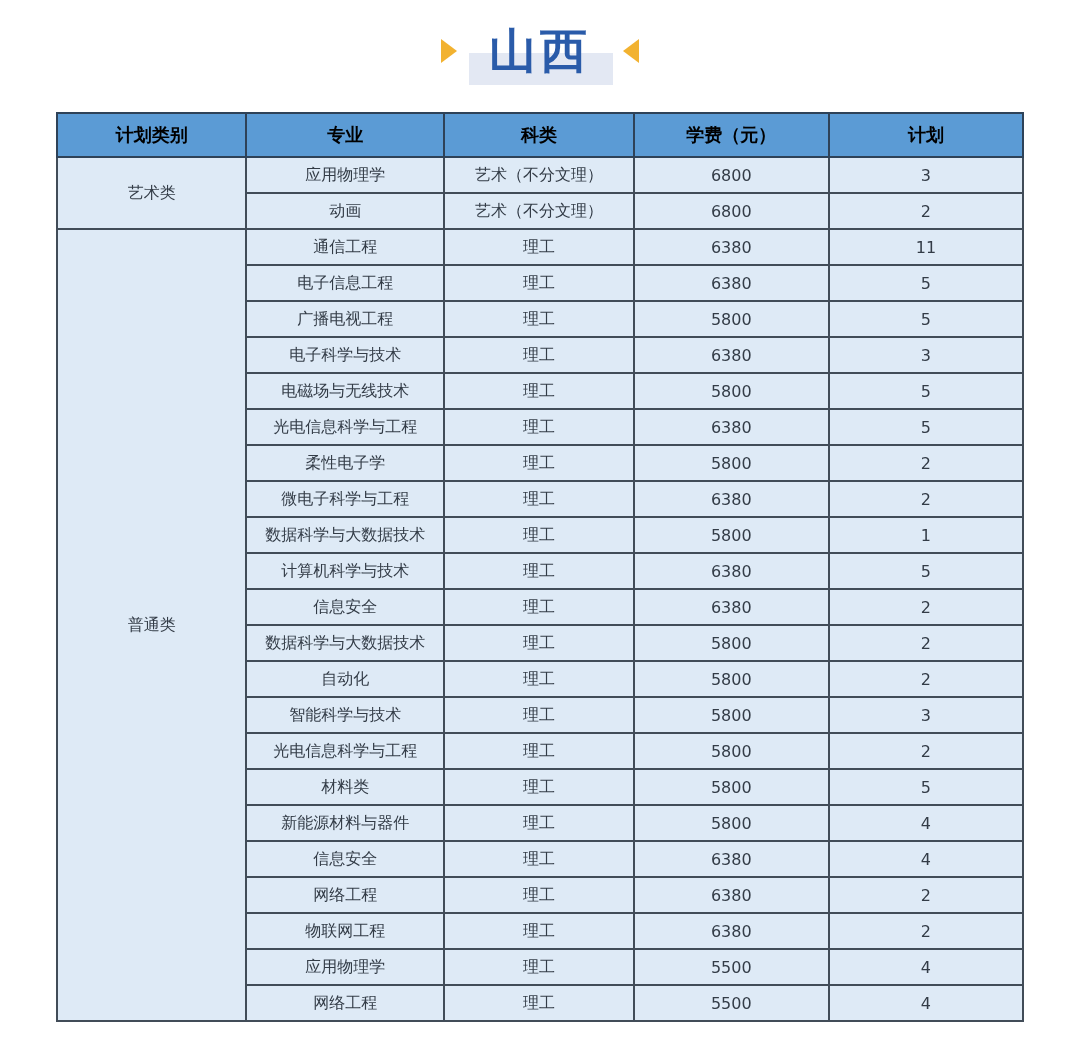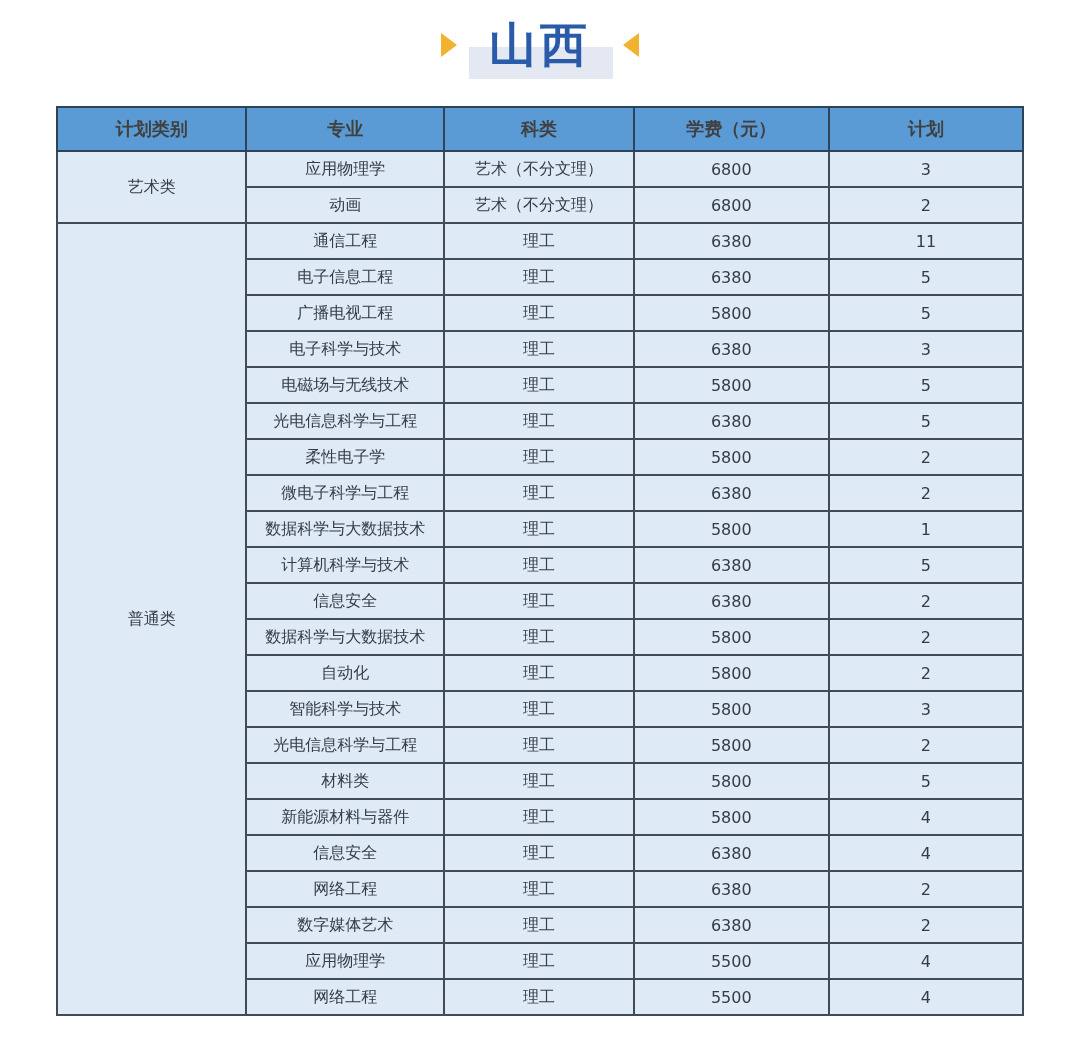--- a/index.html
+++ b/index.html
@@ -4,21 +4,21 @@
 <style>
   * { margin: 0; padding: 0; box-sizing: border-box; }
   html, body { background: #ffffff; }
   body {
     width: 1080px;
     height: 1053px;
     font-family: "DejaVu Sans", "Liberation Sans", sans-serif;
     color: #2c3642;
     overflow: hidden;
   }
-  .page { width: 1080px; height: 1053px; padding-top: 16px; border-radius: 25px; }
+  .page { width: 1080px; height: 1053px; padding-top: 22px; border-radius: 25px; }
 
   
   .title-bar {
     display: flex;
     align-items: center;
     justify-content: center;
     gap: 32px;
     height: 58px;
     margin-bottom: 32px;
   }
@@ -55,21 +55,21 @@
 
   
   table.plan-table {
     width: 968px;
     margin: 0 auto;
     border-collapse: collapse;
     table-layout: fixed;
   }
   .plan-table th {
     background: #5B9BD5;
-    color: #404040;
+    color: #000000;
     font-size: 18px;
     font-weight: bold;
     height: 44px;
     border: 2px solid #2e4258;
     text-align: center;
     vertical-align: middle;
   }
   .plan-table td {
     background: #DEEAF6;
     font-size: 16px;
@@ -242,21 +242,21 @@
           <td>6380</td>
           <td>4</td>
         </tr>
         <tr>
           <td>网络工程</td>
           <td>理工</td>
           <td>6380</td>
           <td>2</td>
         </tr>
         <tr>
-          <td>数字媒体艺术</td>
+          <td>物联网工程</td>
           <td>理工</td>
           <td>6380</td>
           <td>2</td>
         </tr>
         <tr>
           <td>应用物理学</td>
           <td>理工</td>
           <td>5500</td>
           <td>4</td>
         </tr>

